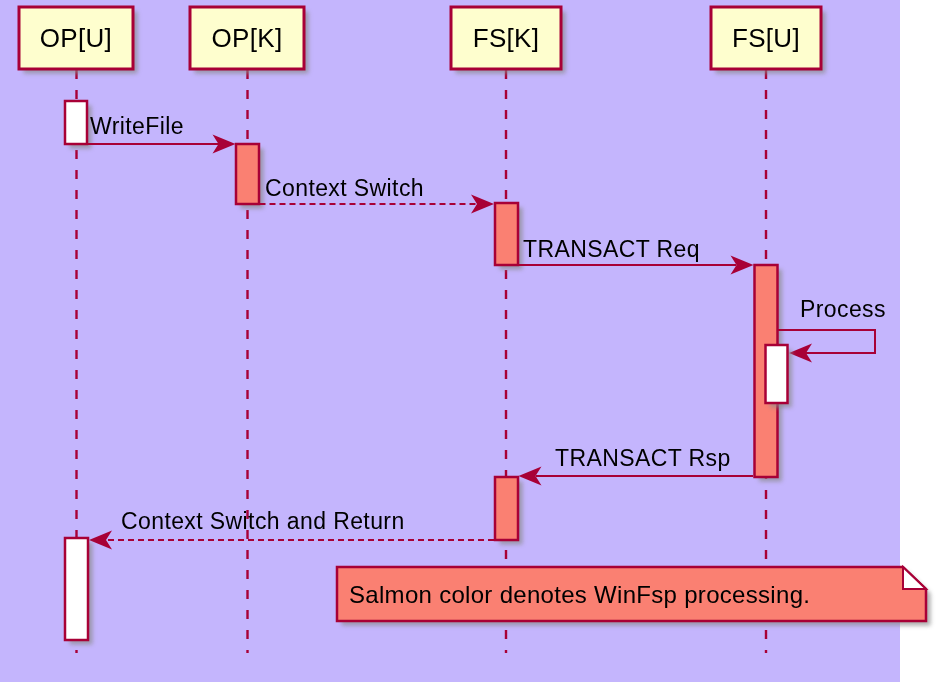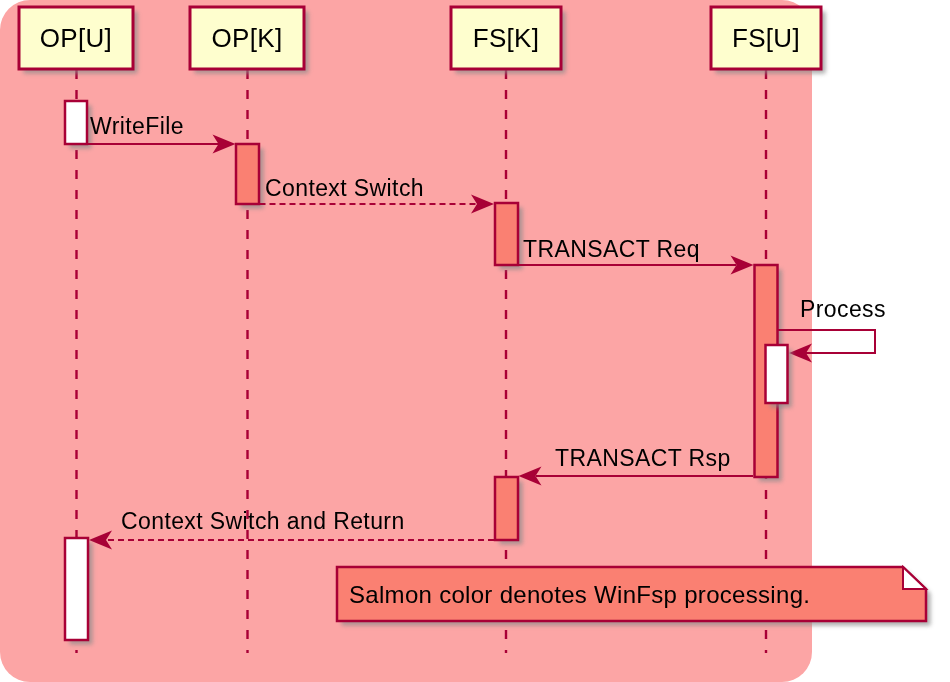--- a/index.html
+++ b/index.html
@@ -1,22 +1,21 @@
 <!DOCTYPE html>
 <html><head>
 <meta charset="utf-8">
 <style>
   html, body { margin: 0; padding: 0; background: #ffffff; }
   .canvas {
     position: relative;
-    width: 812px;
+    width: 900px;
     height: 682px;
-    background: #fca5a5;
+    background: #c4b5fd;
     font-family: "Liberation Sans", sans-serif;
-    border-radius: 30px;
   }
   svg { display: block; }
   text {
     font-family: "Liberation Sans", sans-serif;
     fill: #000000;
   }
   .p-label  { font-size: 26px; text-anchor: middle; letter-spacing: 0.3px; }
   .m-label  { font-size: 23px; letter-spacing: 0.4px; }
   .n-label  { font-size: 24px; letter-spacing: 0.3px; }
   .lifeline { stroke: #A80036; stroke-width: 2.4; stroke-dasharray: 9 11; }

